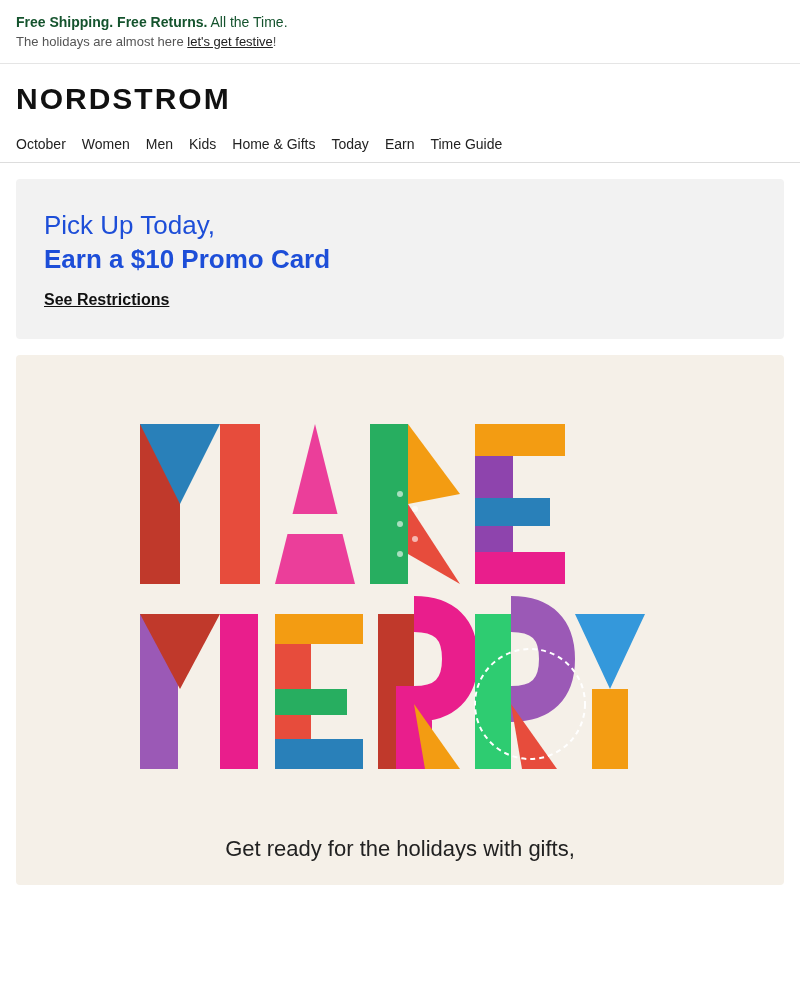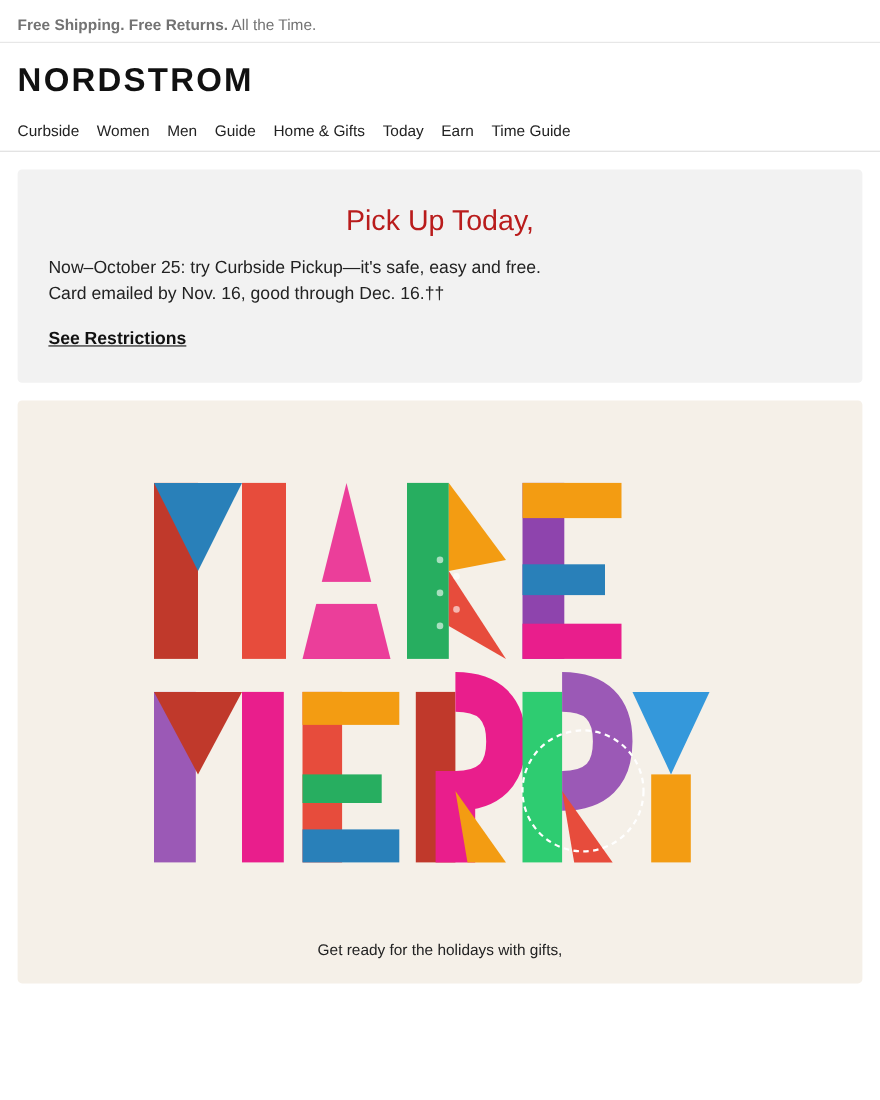--- a/index.html
+++ b/index.html
@@ -17,21 +17,21 @@
     }
 
     
     .top-banner {
       padding: 14px 16px 4px 16px;
       border-bottom: 1px solid #e5e5e5;
     }
 
     .top-banner-main {
       font-size: 14px;
-      color: #737373;
+      color: #14532d;
       margin-bottom: 4px;
     }
 
     .top-banner-main .bold {
       font-weight: 700;
     }
 
     .top-banner-sub {
       font-size: 13px;
       color: #555;
@@ -82,24 +82,23 @@
     .promo-card {
       margin: 16px;
       background: #f2f2f2;
       border-radius: 4px;
       padding: 30px 28px 30px 28px;
     }
 
     .promo-title {
       font-size: 26px;
       font-weight: 400;
-      color: #b91c1c;
+      color: #1d4ed8;
       line-height: 1.3;
       margin-bottom: 14px;
-      text-align: center;
     }
 
     .promo-title strong {
       display: block;
     }
 
     .promo-body {
       font-size: 16px;
       color: #222;
       line-height: 1.5;
@@ -134,59 +133,59 @@
       justify-content: center;
       padding: 20px 10px 0;
     }
 
     .make-merry-graphic svg {
       width: 540px;
       max-width: 100%;
     }
 
     .make-merry-subtitle {
-      font-size: 14px;
+      font-size: 22px;
       color: #222;
       text-align: center;
       padding: 20px 30px 20px;
       font-weight: 400;
       line-height: 1.4;
     }
   </style>
 </head>
 <body>
 
 <div class="top-banner">
   <div class="top-banner-main">
     <span class="bold">Free Shipping. Free Returns.</span><span> All the Time.</span>
   </div>
+  <div class="top-banner-sub">
+    <span>The holidays are almost here </span><a>let's get festive</a><span>!</span>
+  </div>
 </div>
 
 <div class="logo-area">
   <div class="logo">NORDSTROM</div>
 </div>
 
 <nav class="nav">
-  <a class="nav-item">Curbside</a>
+  <a class="nav-item">October</a>
   <a class="nav-item">Women</a>
   <a class="nav-item">Men</a>
-  <a class="nav-item">Guide</a>
+  <a class="nav-item">Kids</a>
   <a class="nav-item">Home &amp; Gifts</a>
   <a class="nav-item">Today</a>
   <a class="nav-item">Earn</a>
   <a class="nav-item">Time Guide</a>
 </nav>
 
 <div class="promo-card">
   <div class="promo-title">
     <span>Pick Up Today,</span><br>
-  </div>
-  <div class="promo-body">
-    <span>Now–October 25: try Curbside Pickup—it's safe, easy and free.</span><br>
-    <span>Card emailed by Nov. 16, good through Dec. 16.††</span>
+    <strong>Earn a $10 Promo Card</strong>
   </div>
   <a class="promo-link">See Restrictions</a>
 </div>
 
 <div class="make-merry-banner">
   <div class="make-merry-graphic">
     <svg viewBox="0 0 540 400" xmlns="http://www.w3.org/2000/svg">
 
       <rect x="10" y="30" width="40" height="160" fill="#c0392b"></rect>
       <polygon points="10,30 90,30 50,110" fill="#2980b9"></polygon>

